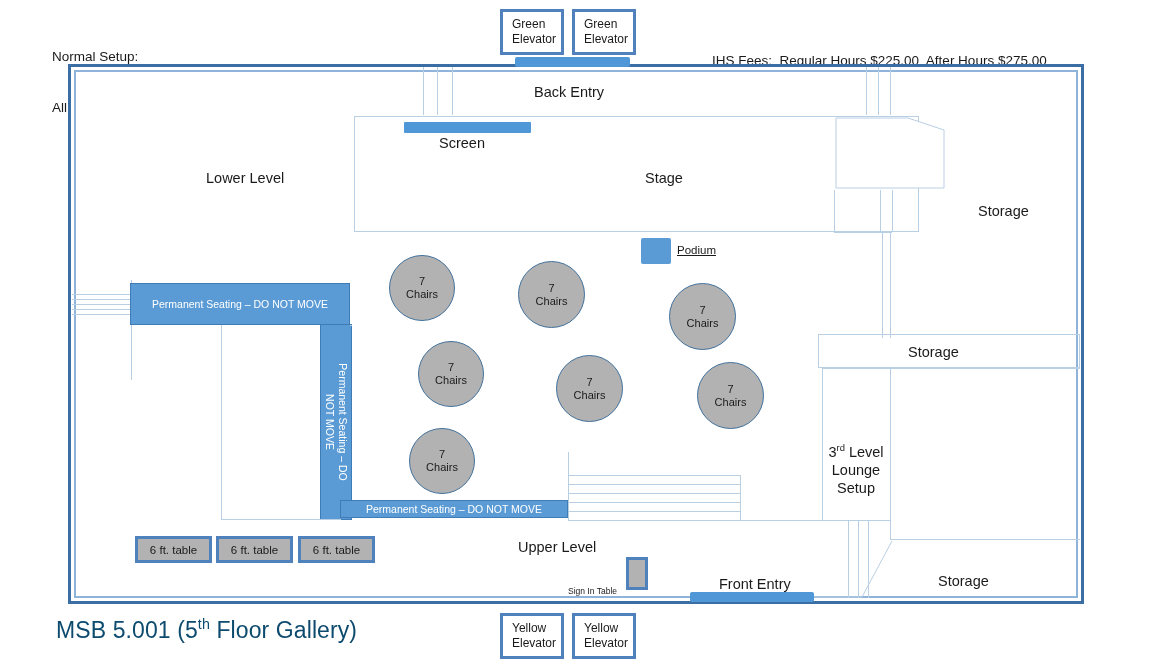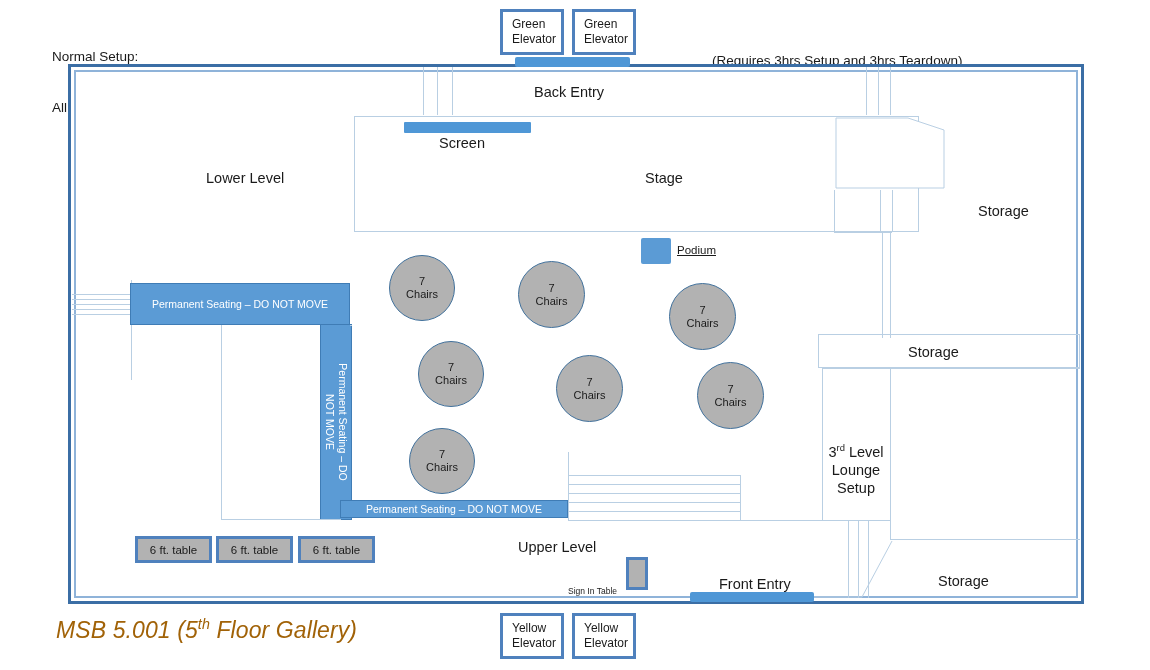--- a/index.html
+++ b/index.html
@@ -29,23 +29,22 @@
   }
   #note-left { left: 52px; top: 14px; }
   #note-right { left: 712px; top: 18px; }
   .note-line { display: block; }
 
   
   #floor-title {
     left: 56px;
     top: 616px;
     font-size: 23px;
-    color: #a16207;
+    color: #0c4a6e;
     letter-spacing: 0.1px;
-    font-style: italic;
   }
   #floor-title sup { font-size: 0.62em; vertical-align: super; }
 
   
   .elevator {
     border: 3px solid #4f81bd;
     background: #ffffff;
     font-size: 12px;
     line-height: 15px;
     color: #1a1a1a;
@@ -204,20 +203,21 @@
 <body>
 
 <div id="page">
 
   <div class="abs note" id="note-left">
     <span class="note-line">Normal Setup:</span>
     <span class="note-line">All interior furniture remains.</span>
   </div>
 
   <div class="abs note" id="note-right">
+    <span class="note-line">IHS Fees:  Regular Hours $225.00  After Hours $275.00</span>
     <span class="note-line">(Requires 3hrs Setup and 3hrs Teardown)</span>
   </div>
 
   <div class="abs elevator" id="elev-green-1">
     <span class="elev-l1">Green</span>
     <span class="elev-l2">Elevator</span>
   </div>
   <div class="abs elevator" id="elev-green-2">
     <span class="elev-l1">Green</span>
     <span class="elev-l2">Elevator</span>

